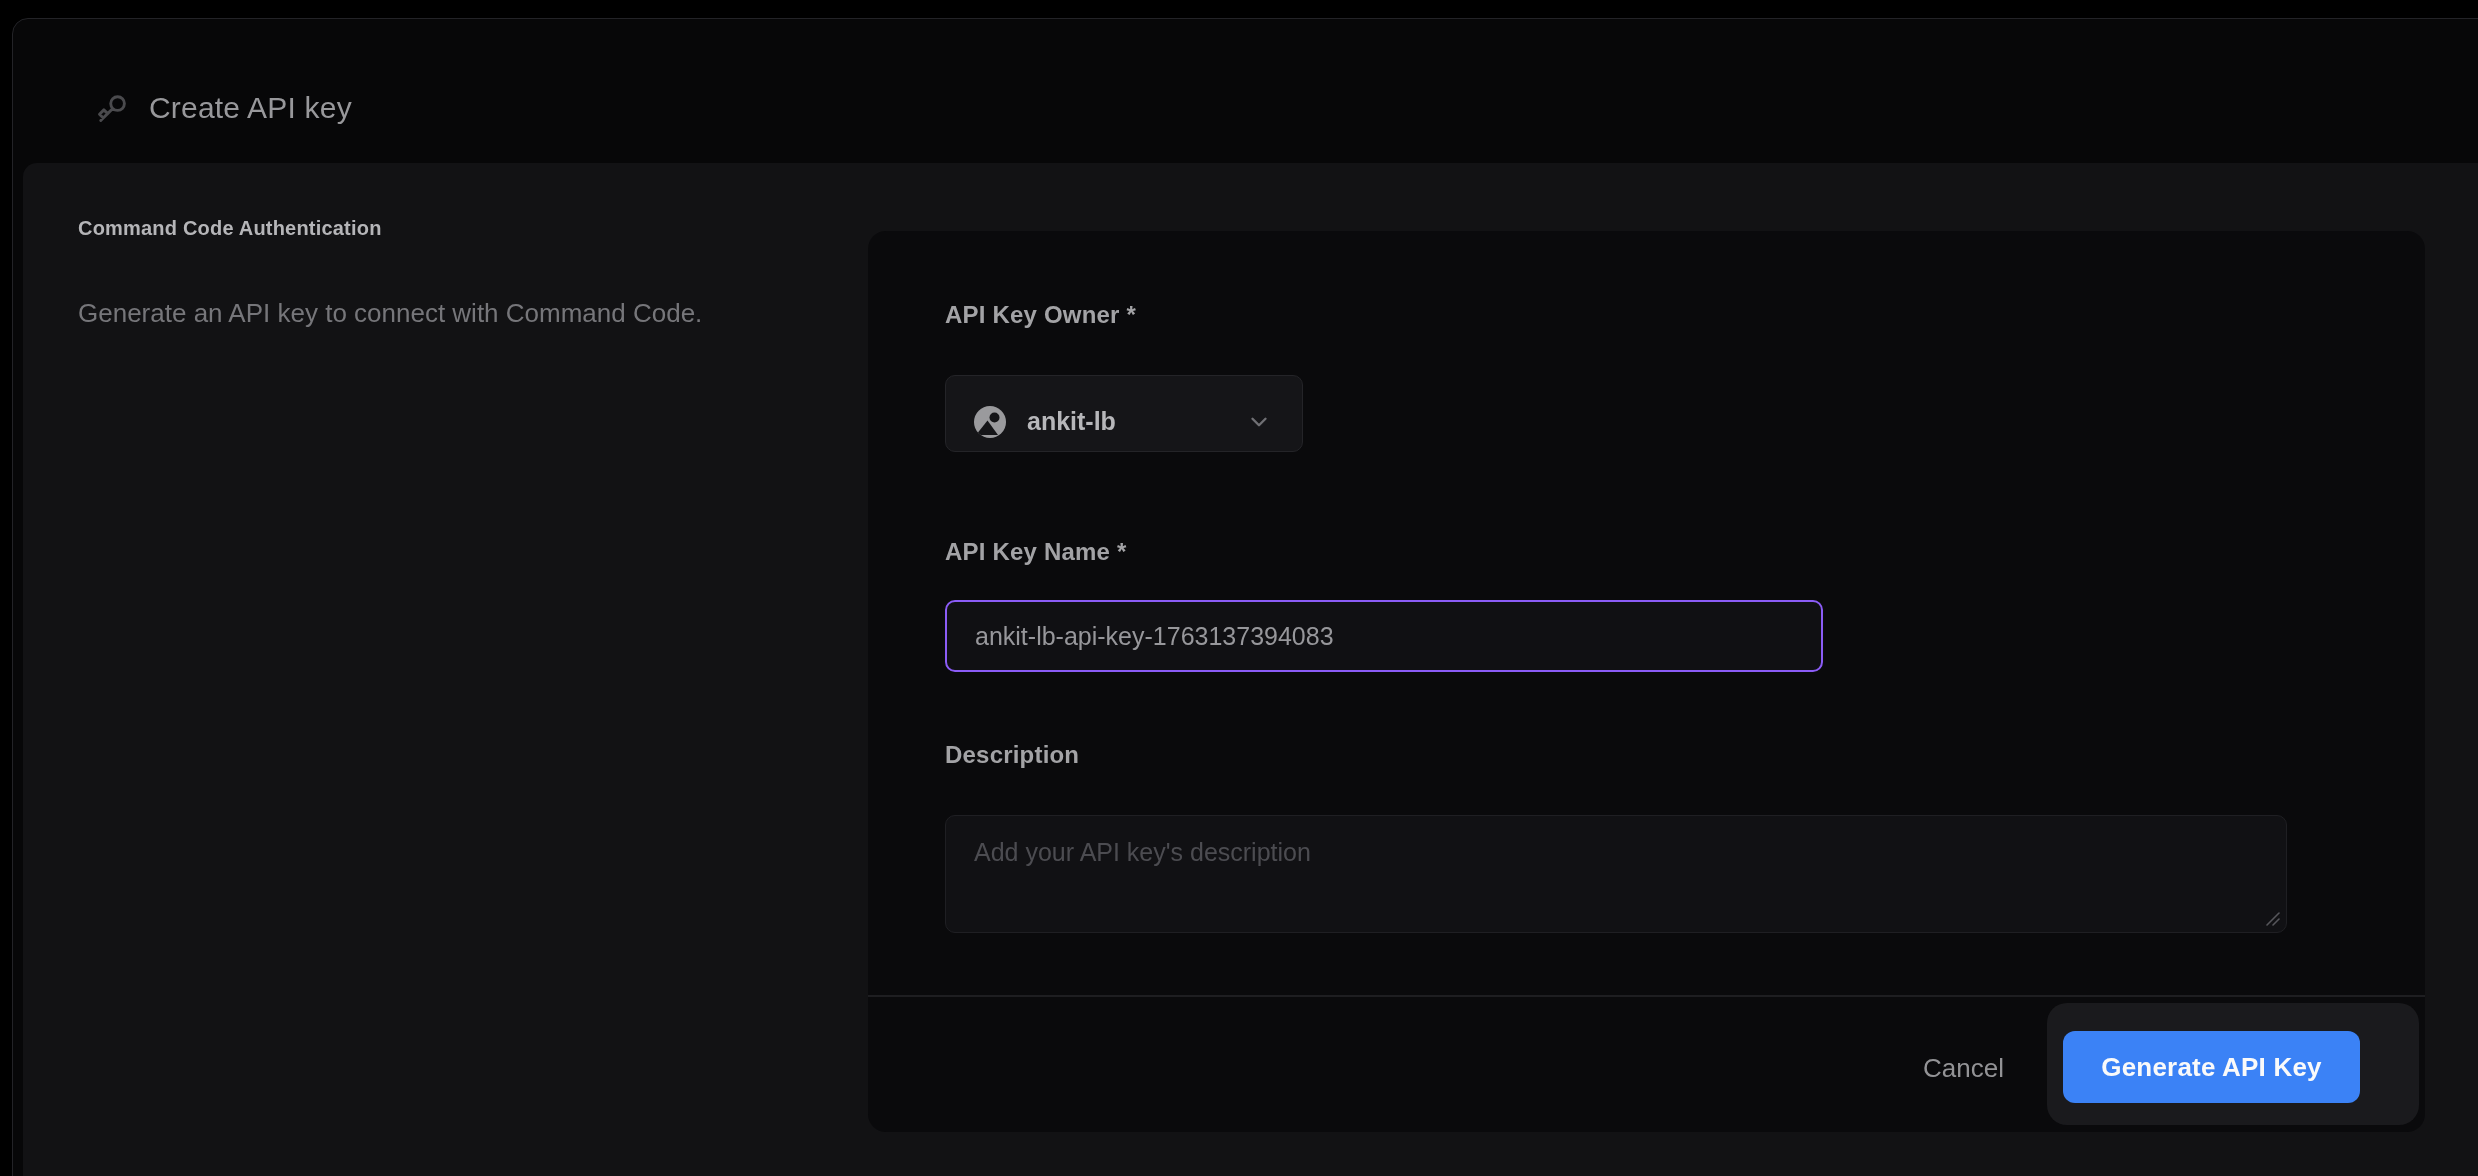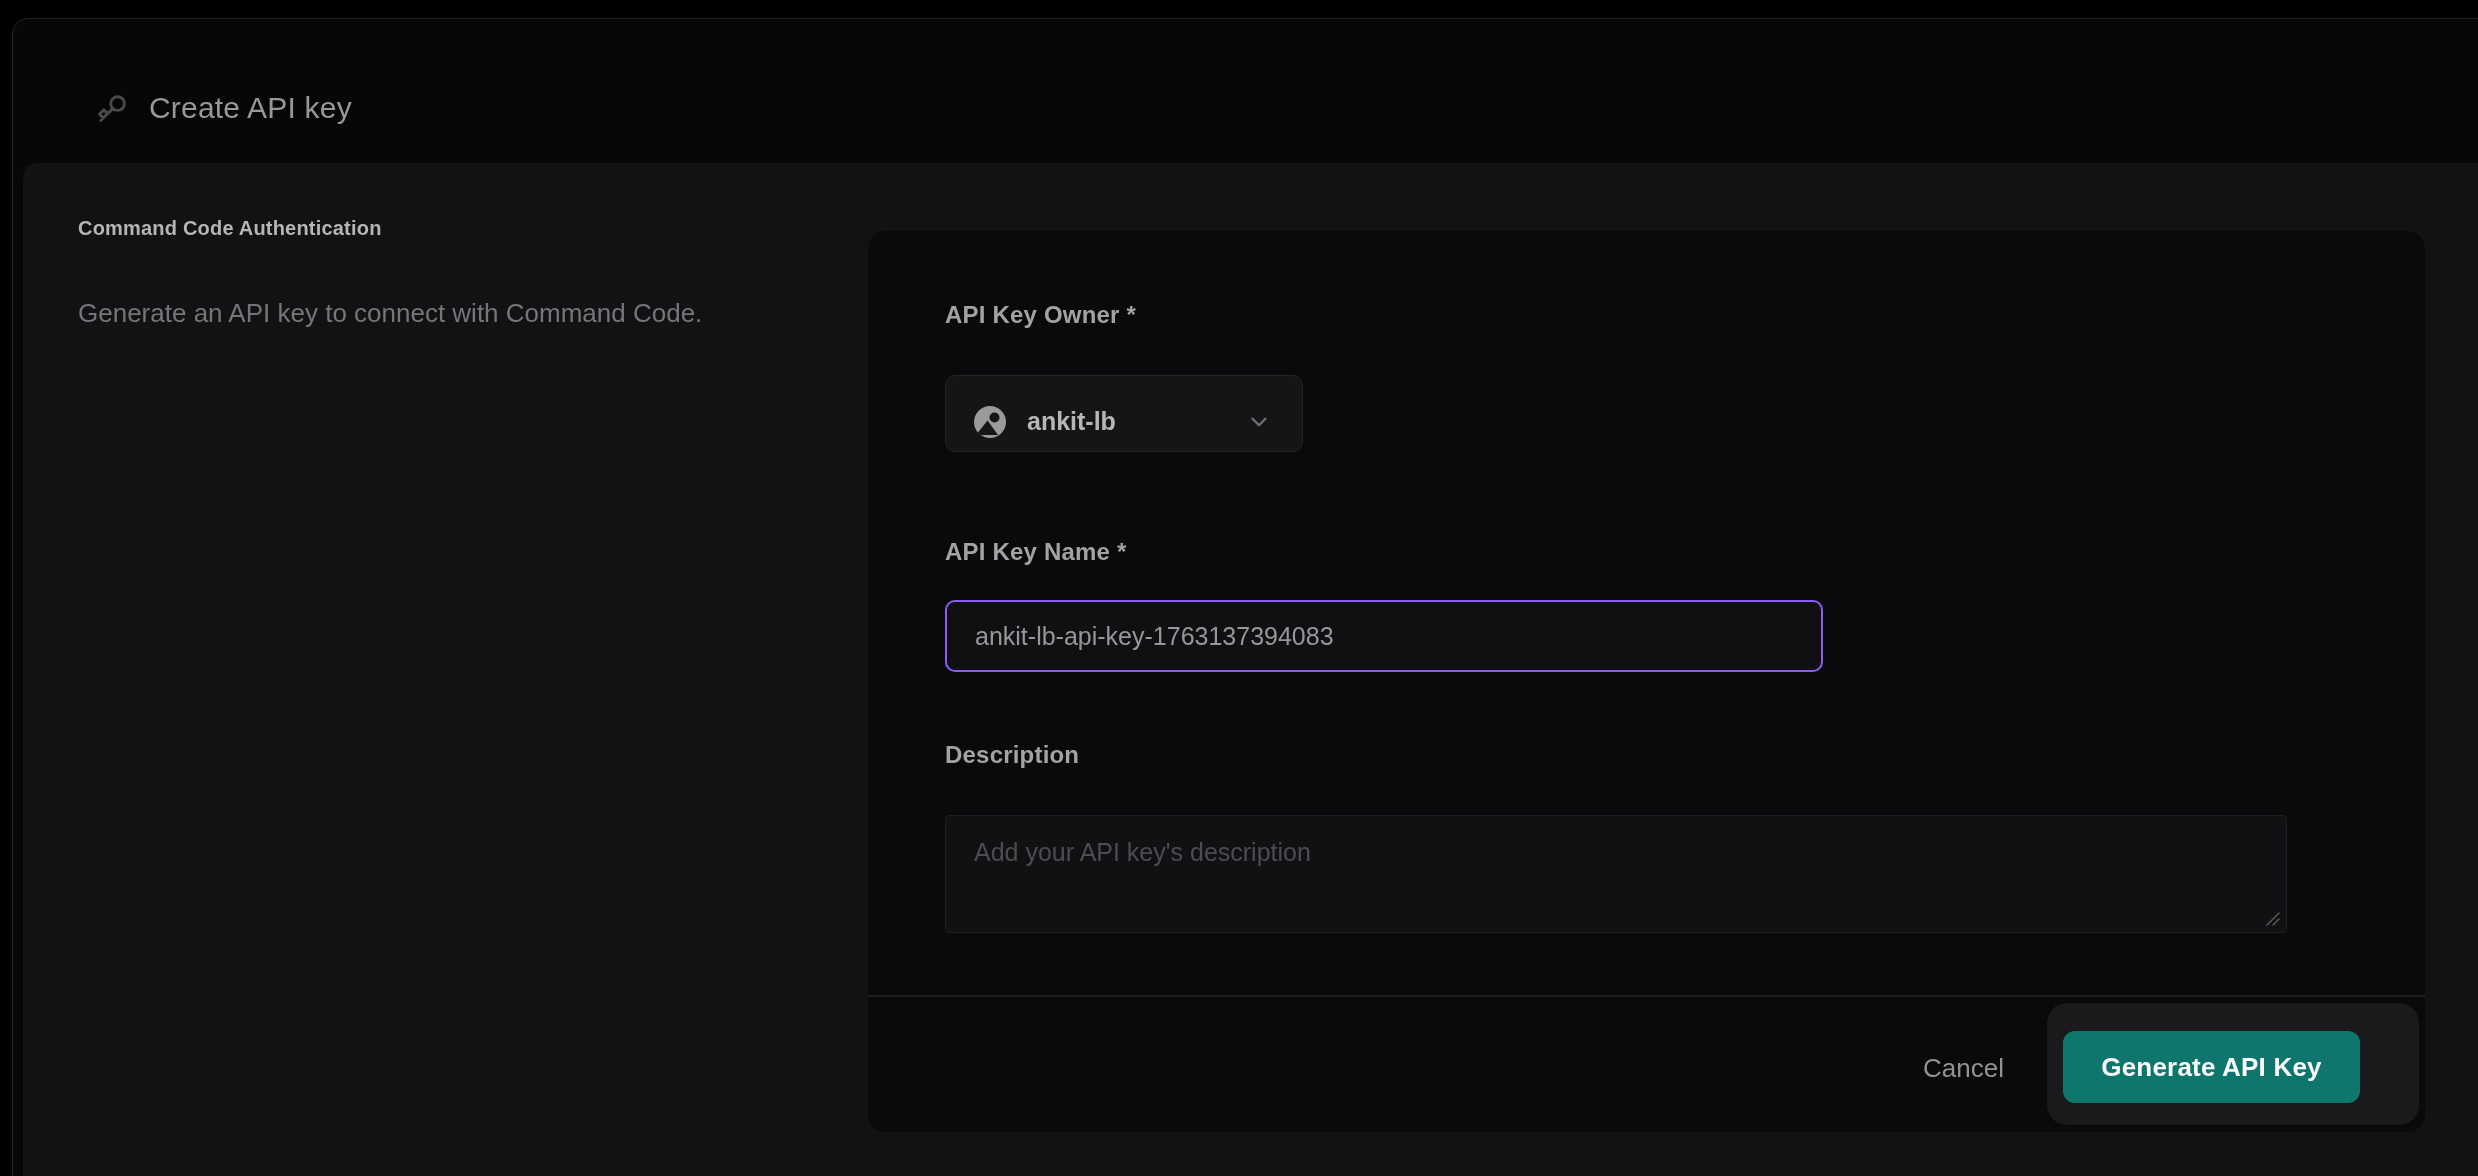--- a/index.html
+++ b/index.html
@@ -126,21 +126,21 @@
     top: 584px;
     width: 1342px;
     height: 118px;
   }
   .desc-textarea {
     width: 100%;
     height: 100%;
     box-sizing: border-box;
     background: #111114;
     border: 1px solid #1f1f23;
-    border-radius: 4px;
+    border-radius: 10px;
     color: #c0c0c3;
     font-size: 25px;
     font-family: "Liberation Sans", sans-serif;
     padding: 22px 28px;
     resize: none;
     outline: none;
   }
   .desc-textarea::placeholder {
     color: #4c4c51;
     opacity: 1;
@@ -182,21 +182,21 @@
     height: 122px;
     background: #1a1a1d;
     border-radius: 20px;
   }
   .submit-button {
     position: absolute;
     left: 16px;
     top: 28px;
     width: 297px;
     height: 72px;
-    background: #0f766e;
+    background: #3b82f6;
     border: none;
     border-radius: 12px;
     color: #fafafa;
     font-size: 26px;
     font-weight: 700;
     font-family: "Liberation Sans", sans-serif;
     letter-spacing: 0.2px;
     cursor: pointer;
   }
   .icon { display: inline-flex; }

